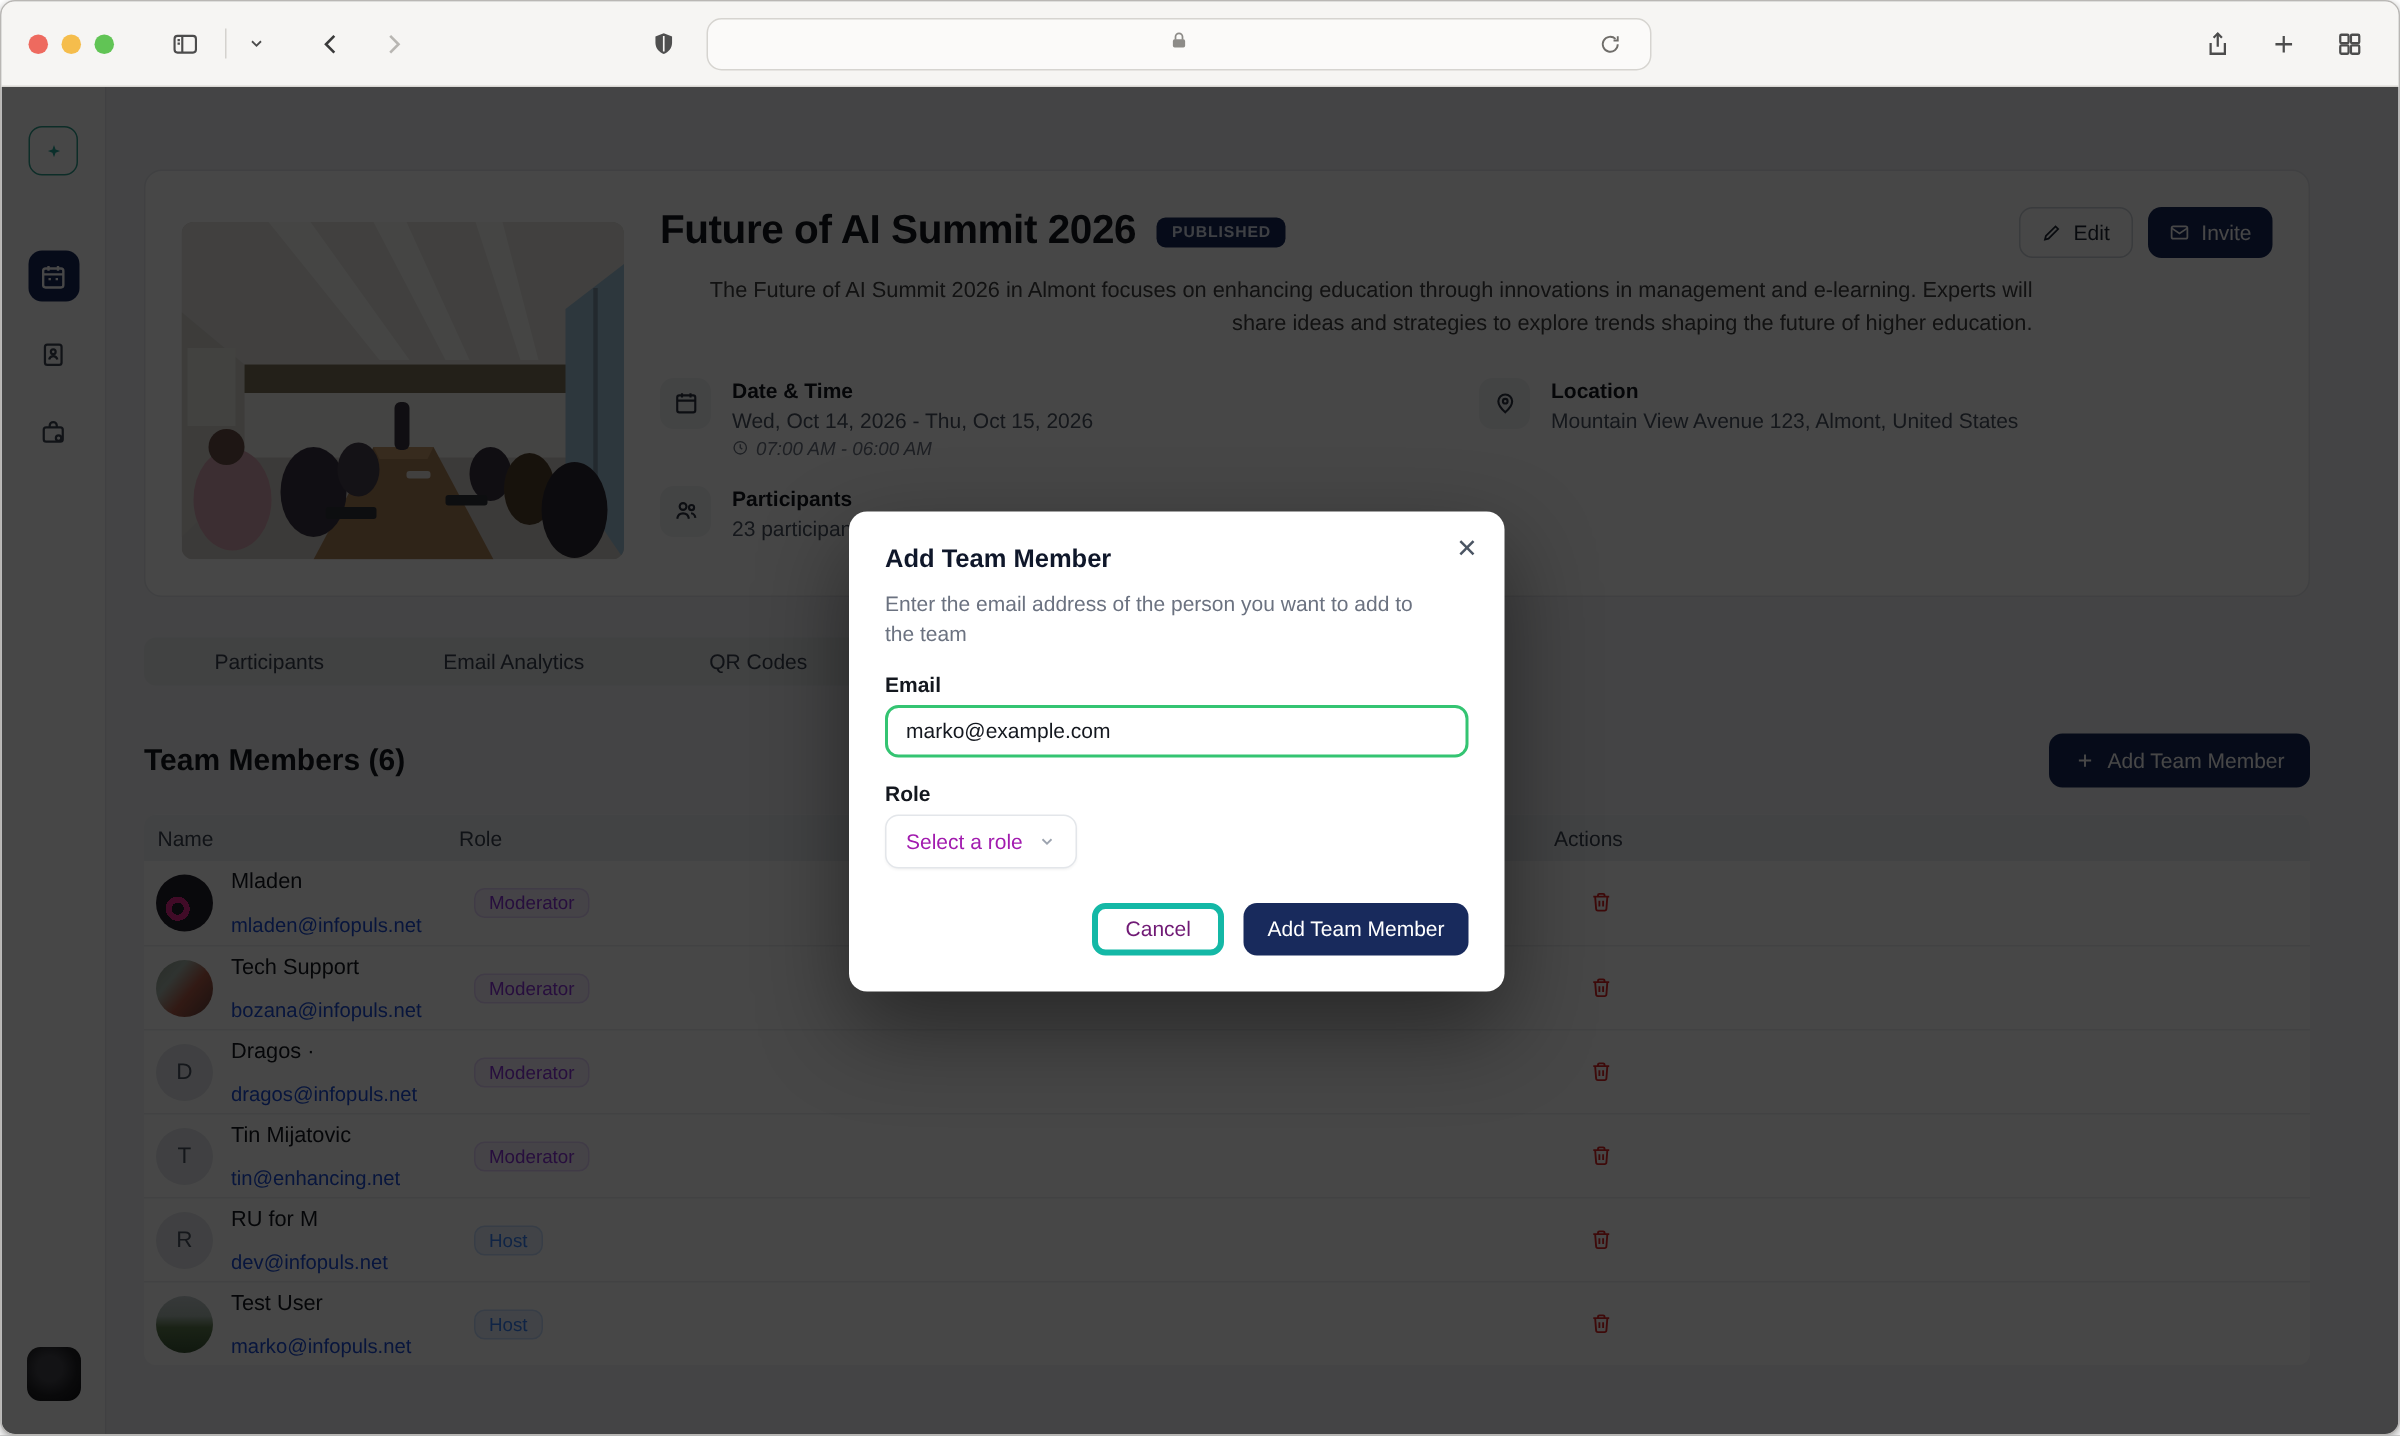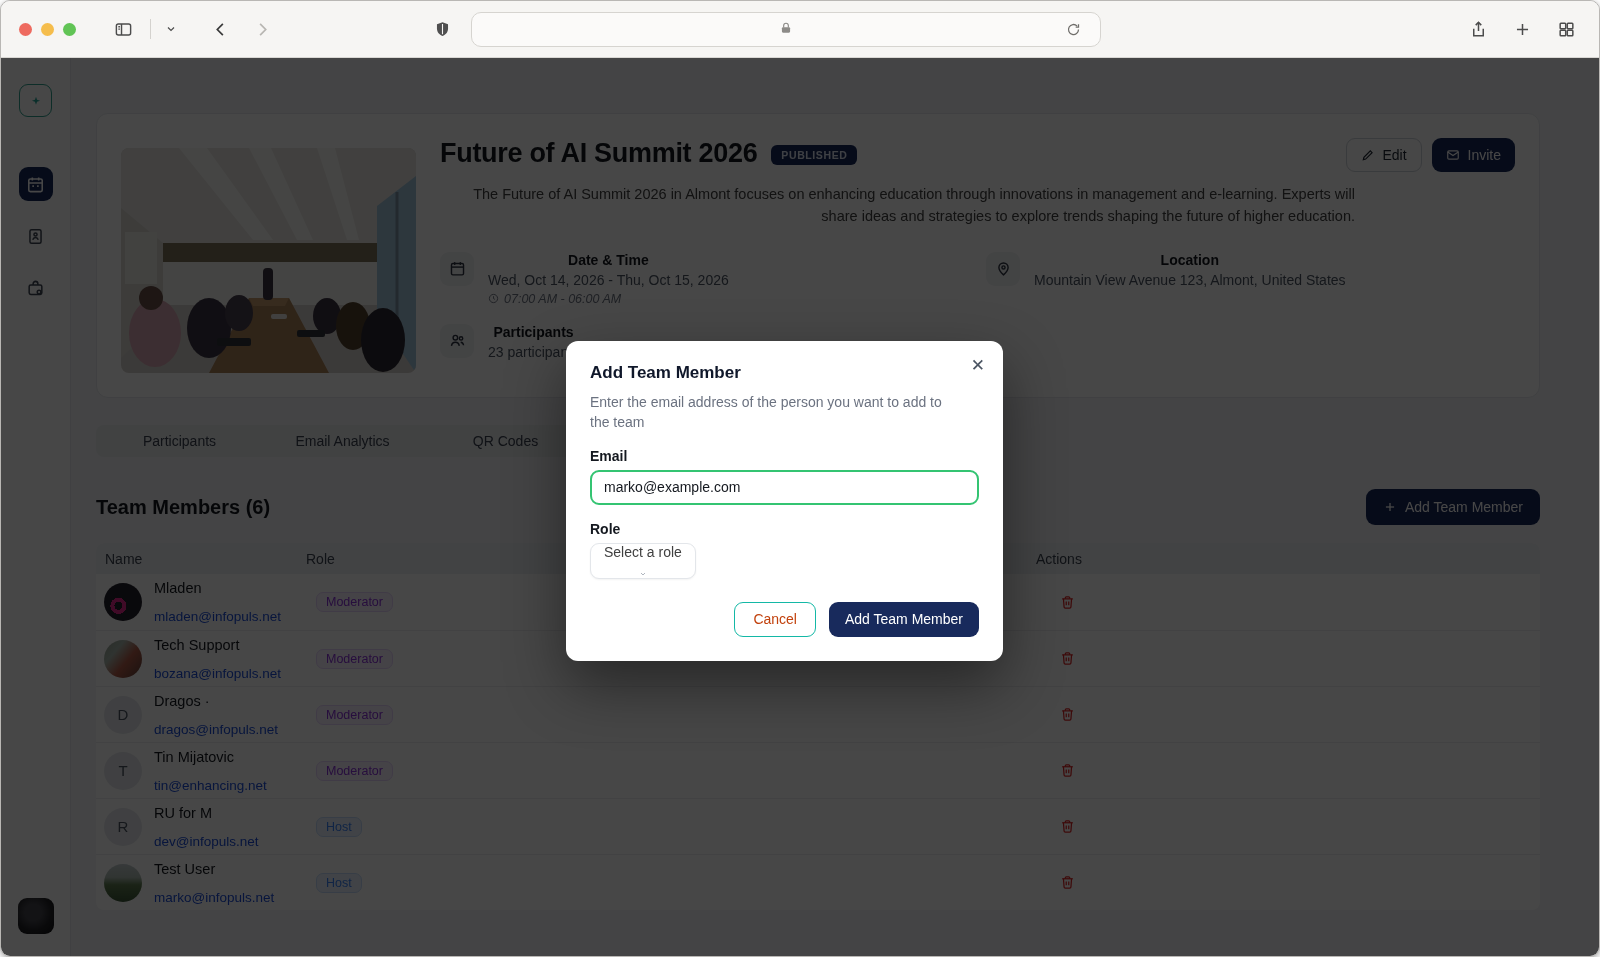--- a/index.html
+++ b/index.html
@@ -52,21 +52,21 @@
               letter-spacing:.6px; padding:4px 10px; border-radius:6px; }
   .head-btns{ margin-left:auto; display:flex; gap:10px; }
   .btn-outline{ display:inline-flex; align-items:center; gap:7px; height:34px; padding:0 14px; background:#fdfdfd;
                 border:1px solid #cdd2d9; border-radius:9px; font-size:14px; color:#1f2733; }
   .btn-navy{ display:inline-flex; align-items:center; gap:8px; height:34px; padding:0 14px; background:#182a5c;
              border:none; border-radius:9px; font-size:14px; color:#ffffff; }
   .btn-outline svg,.btn-navy svg{ width:14px; height:14px; }
   .event-desc{ margin-top:12px; font-size:14.5px; line-height:1.5; color:#404040; max-width:915px;text-align:right; }
   .info-grid{ margin-top:24px; display:flex; }
   .info-col1{ width:546px; display:flex; flex-direction:column; gap:18px; }
-  .info-item{ display:flex; gap:14px;text-align:center; }
+  .info-item{ display:flex; gap:14px; }
   .info-icon{ width:34px; height:34px; border-radius:9px; background:#f1f2f4; color:#2c3340; display:flex;
               align-items:center; justify-content:center; flex:0 0 34px; }
   .info-icon svg{ width:17px; height:17px; }
   .info-label{ font-size:14px; font-weight:600; color:#14181f; }
   .info-value{ margin-top:4px; font-size:14px; color:#4b5563; }
   .info-sub{ margin-top:4px; font-size:12.5px; color:#6b7280; display:flex; align-items:center; gap:5px;font-style:italic; }
   .info-sub svg{ width:11px; height:11px; }
 
   
   .tab-bar{ margin-top:27px; width:500px; height:32px; background:#e9ebee; border-radius:8px; display:flex;
@@ -105,26 +105,26 @@
   .modal{ position:absolute; left:565px; top:340px; width:437px; background:#ffffff; border-radius:12px;
           box-shadow:0 24px 60px rgba(0,0,0,.45); z-index:50; padding:22px 24px 24px; }
   .modal-close{ position:absolute; right:18px; top:16px; background:transparent; border:none; color:#4b5563;
                 font-size:17px; line-height:1; cursor:default; }
   .modal-title{ font-size:17px; font-weight:700; color:#0f172a; }
   .modal-desc{ margin-top:9px; font-size:14px; line-height:1.45; color:#6b7280; max-width:372px; }
   .field-label{ display:block; margin-top:15px; font-size:14px; font-weight:600; color:#14181f; }
   .email-input{ margin-top:6px; width:100%; height:35px; border:2px solid #34c472; border-radius:9px;
                 padding:0 12px; font-size:14px; color:#14181f; outline:none; font-family:inherit; background:#fff; }
   .role-select{ margin-top:6px; display:inline-flex; align-items:center; gap:10px; height:36px; padding:0 13px;
-                border:1px solid #e3e6ea; border-radius:9px; background:#fff; font-size:14px; color:#404040;
-                box-shadow:0 1px 2px rgba(0,0,0,.05); font-family:inherit;flex-direction:column; }
+                border:1px solid #e3e6ea; border-radius:9px; background:#fff; font-size:14px; color:#a21caf;
+                box-shadow:0 1px 2px rgba(0,0,0,.05); font-family:inherit; }
   .role-select svg{ width:12px; height:12px; color:#9ca3af; }
   .modal-footer{ display:flex; justify-content:flex-end; gap:13px; margin-top:23px; }
-  .btn-cancel{ height:35px; padding:0 18px; background:#fff; border:1px solid #14b8a6; border-radius:9px;
-               font-size:14px; color:#c2410c; font-family:inherit; }
+  .btn-cancel{ height:35px; padding:0 18px; background:#fff; border:4px solid #14b8a6; border-radius:9px;
+               font-size:14px; color:#701a75; font-family:inherit; }
   .btn-submit{ height:35px; padding:0 16px; background:#182a5c; border:none; border-radius:9px; font-size:14px;
                font-weight:500; color:#fff; font-family:inherit; }
 </style>
 </head>
 <body>
 
 <div class="window">
 
   <div class="toolbar">
     <div class="lights">

